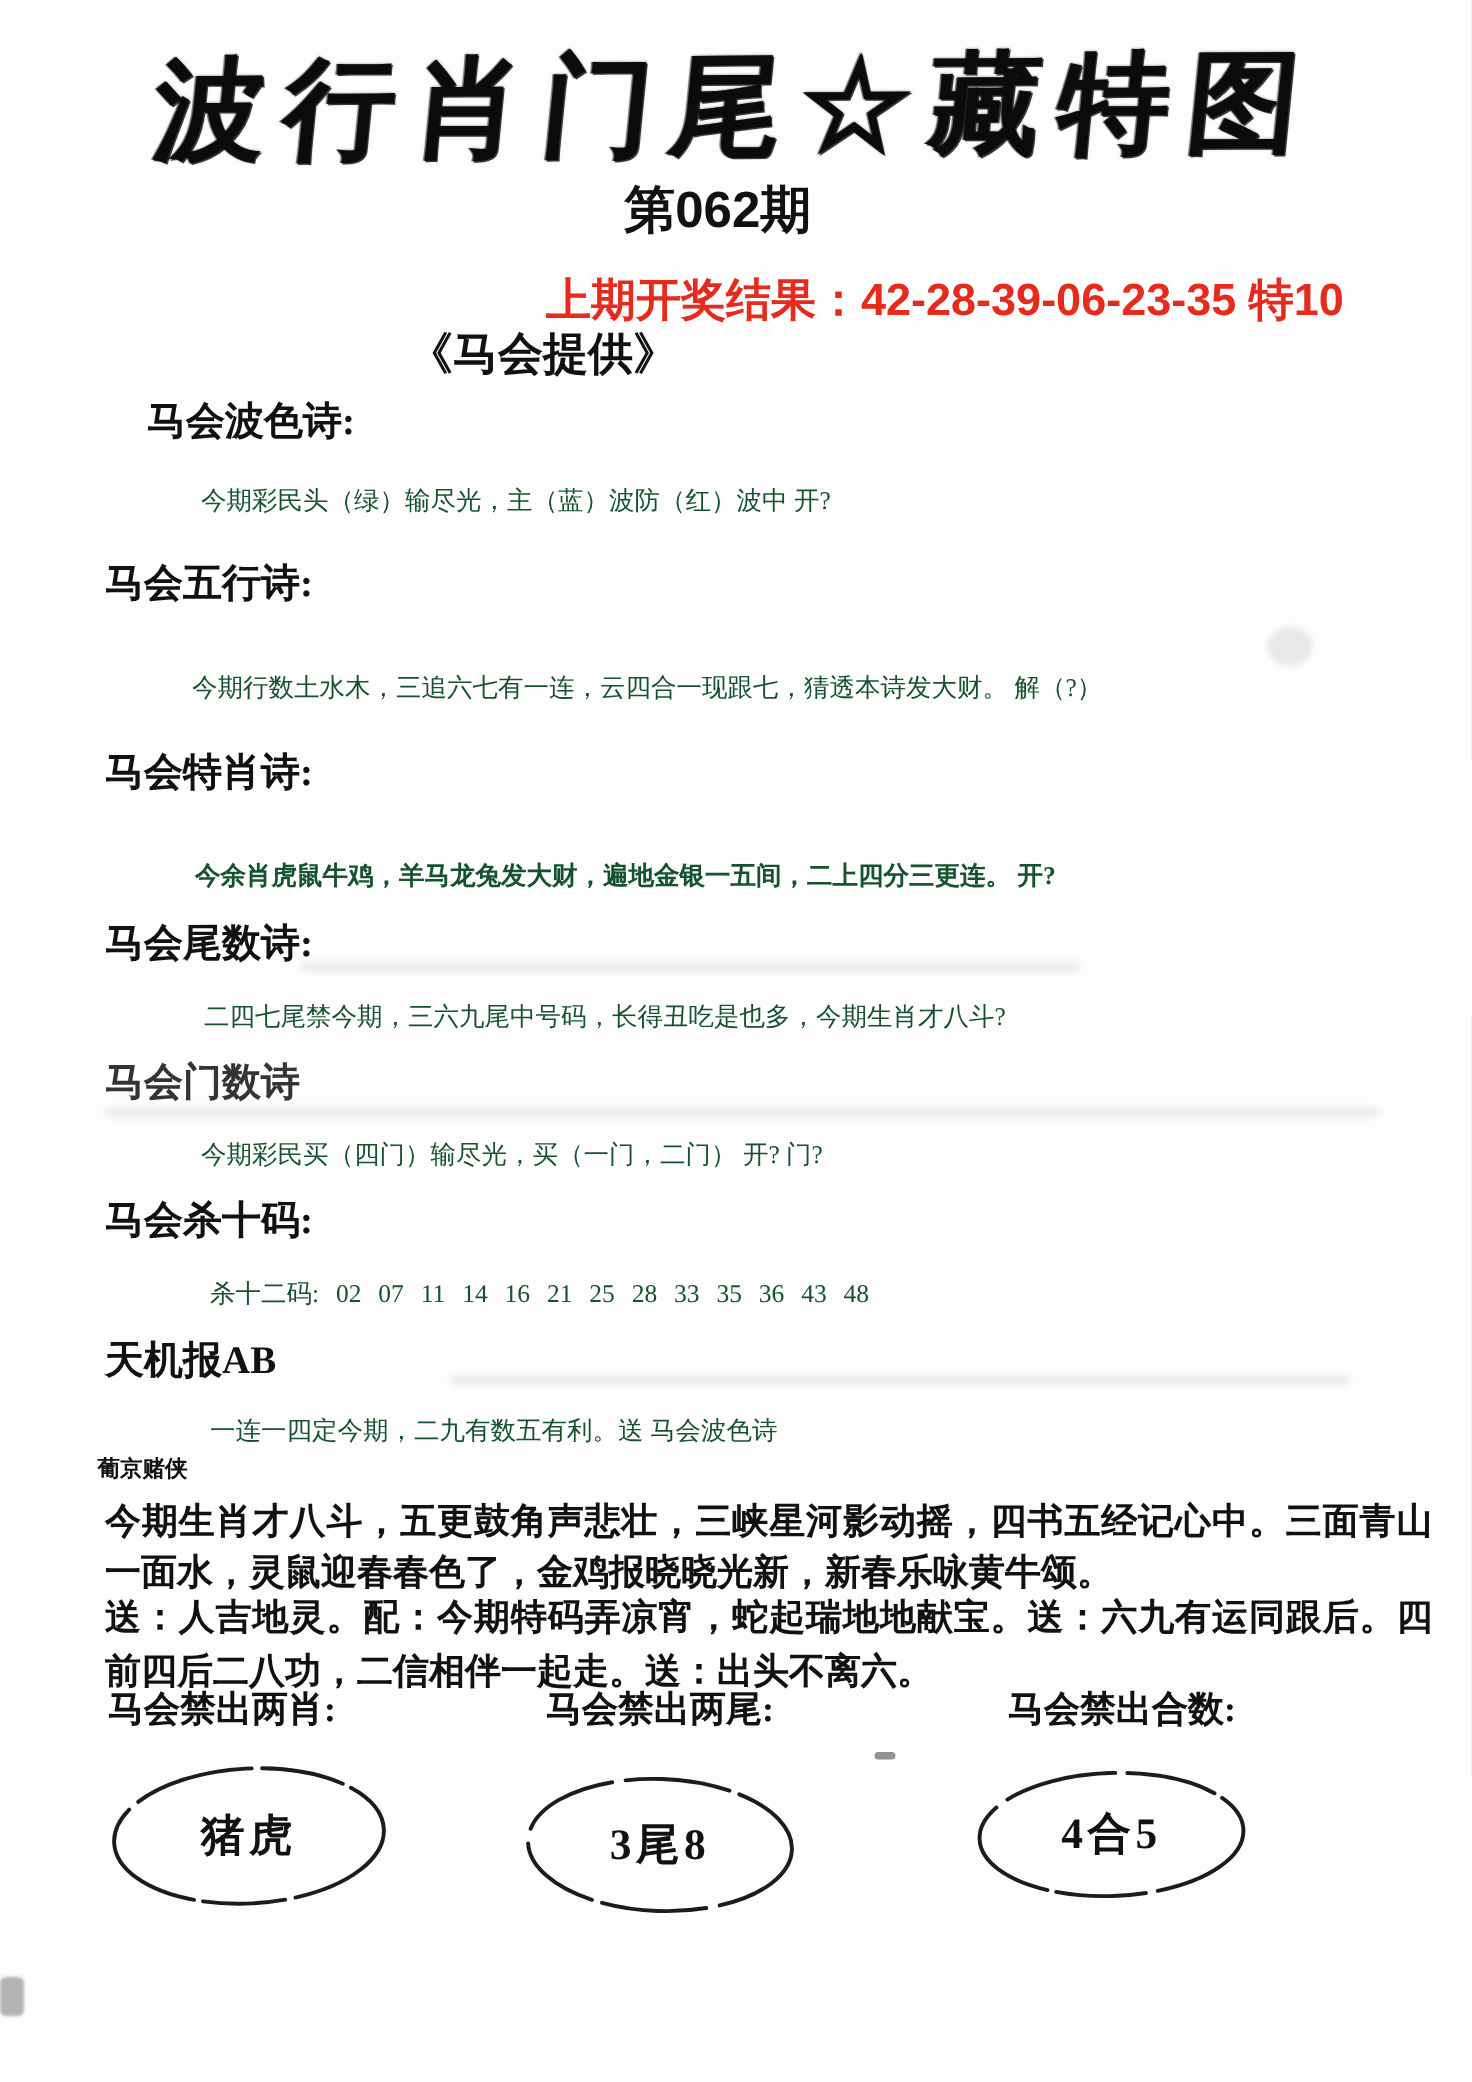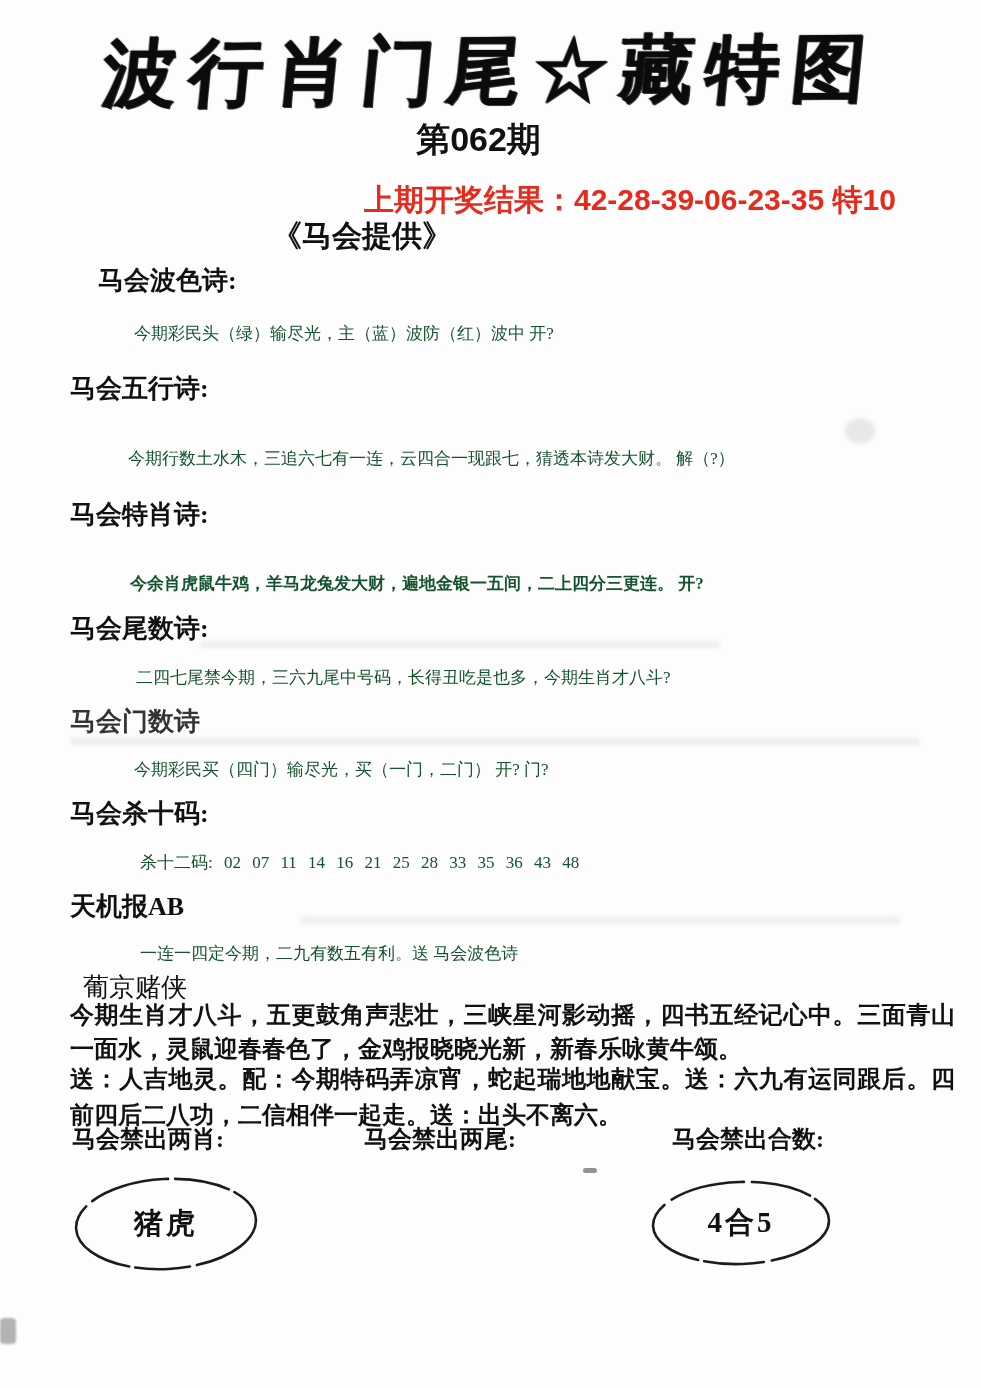--- a/index.html
+++ b/index.html
@@ -62,22 +62,22 @@
 
   .h1 { top: 263px; margin-left: 28px; } .l1 { top: 322px; left: 134px; }
   .h2 { top: 371px; } .l2 { top: 447px; left: 128px; }
   .h3 { top: 497px; } .l3 { top: 572px; left: 130px; font-weight: bold; }
   .h4 { top: 611px; } .l4 { top: 666px; left: 136px; }
   .h5 { top: 704px; opacity: .85; } .l5 { top: 758px; left: 134px; }
   .h6 { top: 796px; } .l6 { top: 851px; left: 140px; }
   .h7 { top: 889px; } .l7 { top: 942px; left: 140px; }
 
   .pj-heading {
-    top: 970px; left: 83px;
-    font-size: 26px; font-weight: normal;
+    top: 970px; left: 65px;
+    font-size: 15px; font-weight: bold;
   }
   .pj-body {
     top: 998px; left: 70px; width: 885px;
     font-size: 24px; font-weight: bold; line-height: 34px;
     text-align: justify;
   }
   .pj-gifts {
     top: 1061px; left: 70px; width: 885px;
     font-size: 24px; font-weight: bold; line-height: 36px;
     text-align: justify;
@@ -157,20 +157,26 @@
   <div class="abs forb-heading fh1">马会禁出两肖:</div>
   <div class="abs forb-heading fh2">马会禁出两尾:</div>
   <div class="abs forb-heading fh3">马会禁出合数:</div>
 
   <div class="abs oval o1">
     <svg viewBox="0 0 192 100">
       <ellipse cx="96" cy="50" rx="90" ry="45" fill="none" stroke="#1c1c1c" stroke-width="2.6" stroke-linecap="round" stroke-dasharray="80 7 55 6 95 8" transform="rotate(-3 96 50)"></ellipse>
     </svg>
     <span class="oval-label">猪虎</span>
   </div>
+  <div class="abs oval o2">
+    <svg viewBox="0 0 186 98">
+      <ellipse cx="93" cy="49" rx="88" ry="44" fill="none" stroke="#1c1c1c" stroke-width="2.6" stroke-linecap="round" stroke-dasharray="65 9 70 7 60 10" transform="rotate(2 93 49)"></ellipse>
+    </svg>
+    <span class="oval-label">3尾8</span>
+  </div>
   <div class="abs oval o3">
     <svg viewBox="0 0 186 92">
       <ellipse cx="93" cy="46" rx="88" ry="41" fill="none" stroke="#1c1c1c" stroke-width="2.6" stroke-linecap="round" stroke-dasharray="75 8 60 6 85 9" transform="rotate(-2 93 46)"></ellipse>
     </svg>
     <span class="oval-label">4合5</span>
   </div>
 
   <div class="smudge sm1"></div>
   <div class="smudge sm2"></div>
   <div class="smudge sm3"></div>

